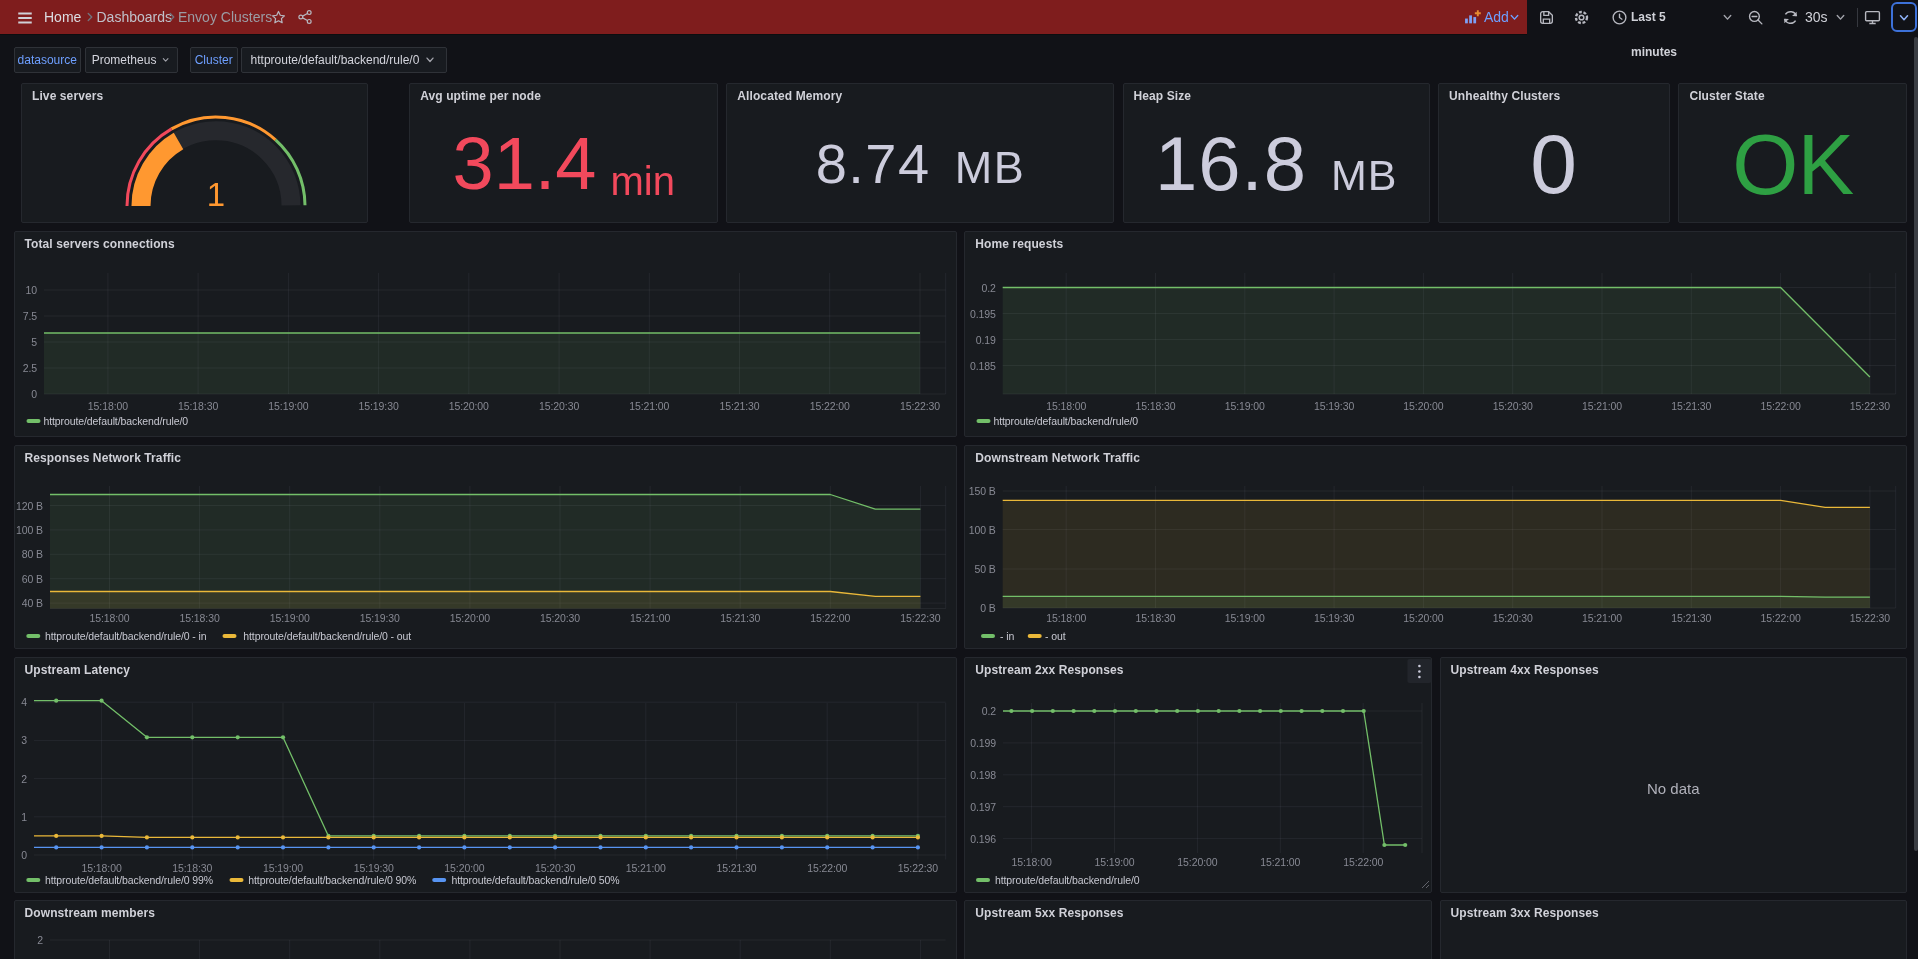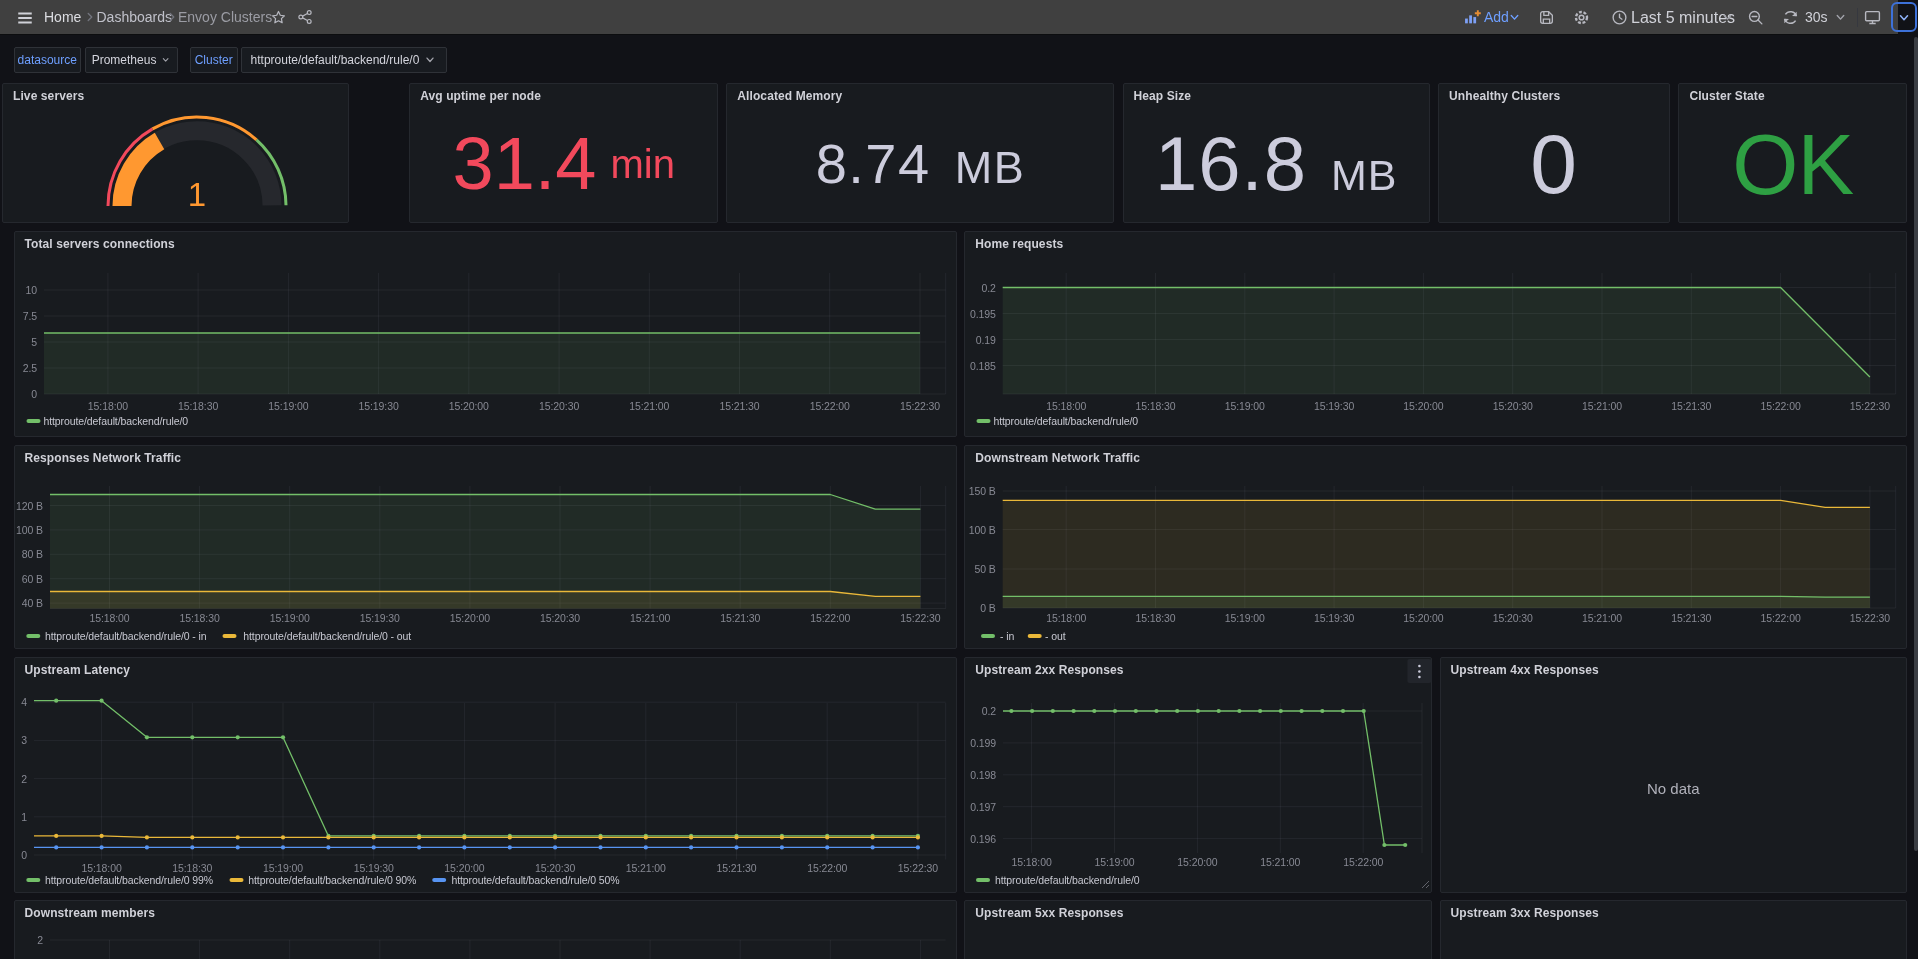--- a/index.html
+++ b/index.html
@@ -1,15 +1,15 @@
 <!DOCTYPE html>
 <html><head><meta charset="utf-8"><style>
 * { margin:0; padding:0; box-sizing:border-box; }
 html,body { width:1918px; height:959px; background:#111217; font-family:"Liberation Sans",sans-serif; overflow:hidden; position:relative; }
-.nav { position:absolute; left:0; top:0; width:1898px; height:35px; background:#404040; border-bottom:1px solid #0c0d0f; }
+.nav { position:absolute; left:0; top:0; width:1527px; height:35px; background:#7f1d1d; border-bottom:1px solid #0c0d0f; }
 .nvt { position:absolute; top:0; line-height:35px; font-size:14px; }
 .chip { position:absolute; top:47px; height:25px; border:1px solid #2f3238; border-radius:2px; background:#181b20; display:flex; align-items:center; justify-content:center; font-size:12px; font-weight:500; padding:12px 6px; }
 .panel { position:absolute; background:#181b1f; border:1px solid #25282e; border-radius:2px; }
 .ptitle { position:absolute; left:10px; top:5px; font-size:12px; font-weight:600; color:#d0d1d8; letter-spacing:0.1px; white-space:nowrap; }
 svg text { font-family:"Liberation Sans",sans-serif; }
 </style></head>
 <body>
 <div class="nav">
     <svg style="position:absolute;left:16px;top:9px" width="18" height="18" viewBox="0 0 16 16" fill="none">
       <path d="M2 4 h12 M2 8 h12 M2 12 h12" stroke="#d0d1d8" stroke-width="1.6"></path>
@@ -48,21 +48,21 @@
       <path d="M5 13.3 V9.5 H11 V13.3" stroke="#b7b8c0" stroke-width="1.25"></path>
     </svg>
     <svg style="position:absolute;left:1573px;top:9px" width="17" height="17" viewBox="0 0 16 16" fill="none">
       <circle cx="8" cy="8" r="5.2" stroke="#b7b8c0" stroke-width="2.2" stroke-dasharray="2.7 1.6"></circle>
       <circle cx="8" cy="8" r="2.2" stroke="#b7b8c0" stroke-width="1.4"></circle>
     </svg>
     <svg style="position:absolute;left:1611px;top:9px" width="17" height="17" viewBox="0 0 16 16" fill="none">
       <circle cx="8" cy="8" r="6" stroke="#b7b8c0" stroke-width="1.3"></circle>
       <path d="M8 4.8 V8 L10.3 9.6" stroke="#b7b8c0" stroke-width="1.3" stroke-linecap="round"></path>
     </svg>
-    <span class="nvt" style="left:1631px;color:#d0d1d8;font-weight:400;font-size:16px">Last 5 minutes</span>
+    <span class="nvt" style="left:1631px;color:#d0d1d8;font-weight:700;font-size:12px">Last 5 minutes</span>
     <svg style="position:absolute;left:1721px;top:11px" width="13" height="13" viewBox="0 0 16 16" fill="none">
       <path d="M4 5.5 L8 10 L12 5.5" stroke="#a2a3ab" stroke-width="1.7" stroke-linecap="round" stroke-linejoin="round"></path>
     </svg>
     <svg style="position:absolute;left:1747px;top:9px" width="17" height="17" viewBox="0 0 16 16" fill="none">
       <circle cx="7" cy="7" r="4.6" stroke="#b7b8c0" stroke-width="1.3"></circle>
       <path d="M10.4 10.4 L14 14 M4.8 7 H9.2" stroke="#b7b8c0" stroke-width="1.3" stroke-linecap="round"></path>
     </svg>
     <svg style="position:absolute;left:1782px;top:9px" width="17" height="17" viewBox="0 0 16 16" fill="none">
       <path d="M13.6 6.7 A5.8 5.8 0 0 0 3.2 5.1 M2.4 9.3 A5.8 5.8 0 0 0 12.8 10.9" stroke="#b7b8c0" stroke-width="1.4"></path>
       <path d="M13.9 2.5 L13.7 6.8 L9.4 6.6 Z" fill="#b7b8c0"></path>
@@ -447,35 +447,35 @@
     </svg>
   </div>
 <div class="panel" style="left:964.3px;top:900px;width:467.4px;height:235px">
     <div class="ptitle">Upstream 5xx Responses</div>
     <svg width="467.4" height="235" style="position:absolute;left:0;top:0" font-family="Liberation Sans, sans-serif"></svg>
   </div>
 <div class="panel" style="left:1439.6px;top:900px;width:467.4px;height:235px">
     <div class="ptitle">Upstream 3xx Responses</div>
     <svg width="467.4" height="235" style="position:absolute;left:0;top:0" font-family="Liberation Sans, sans-serif"></svg>
   </div>
-<div class="panel" style="left:2px;top:83px;width:347px;height:140px">
+<div class="panel" style="left:21px;top:83px;width:347px;height:140px">
     <div class="ptitle">Live servers</div>
     <svg width="388" height="140" style="position:absolute;left:0;top:0" font-family="Liberation Sans, sans-serif">
       <path d="M 119.00 122.00 A 75 75 0 0 1 269.00 121.35" stroke="#26282d" stroke-width="19" fill="none"></path>
       <path d="M 119.00 122.00 A 75 75 0 0 1 156.50 57.05" stroke="#FF9830" stroke-width="19" fill="none"></path>
       <path d="M 105.00 122.00 A 89 89 0 0 1 149.50 44.92" stroke="#F2495C" stroke-width="3" fill="none"></path>
       <path d="M 149.50 44.92 A 89 89 0 0 1 253.55 55.86" stroke="#FF9830" stroke-width="3" fill="none"></path>
       <path d="M 253.55 55.86 A 89 89 0 0 1 283.00 121.22" stroke="#73BF69" stroke-width="3" fill="none"></path>
       <text x="194" y="122" fill="#FF9830" font-size="33" font-weight="500" text-anchor="middle">1</text>
     </svg>
   </div>
 <div class="panel" style="left:409.2px;top:83px;width:309.1px;height:140px">
     <div class="ptitle">Avg uptime per node</div>
     <div style="position:absolute;left:8px;right:8px;top:30px;bottom:8px;display:flex;align-items:center;justify-content:center">
-      <div style="display:flex;align-items:center;gap:14px">
+      <div style="display:flex;align-items:flex-end;gap:14px">
         <span style="font-size:74px;color:#F2495C;font-weight:500;line-height:1;letter-spacing:0px">31.4</span>
         <span style="font-size:40px;color:#F2495C;font-weight:500;line-height:1;letter-spacing:0px">min</span>
       </div>
     </div>
   </div>
 <div class="panel" style="left:726.3px;top:83px;width:388.2px;height:140px">
     <div class="ptitle">Allocated Memory</div>
     <div style="position:absolute;left:8px;right:8px;top:30px;bottom:8px;display:flex;align-items:center;justify-content:center">
       <div style="display:flex;align-items:baseline;gap:24px">
         <span style="font-size:56px;color:#ccccdc;font-weight:500;line-height:1;letter-spacing:1.5px">8.74</span>

